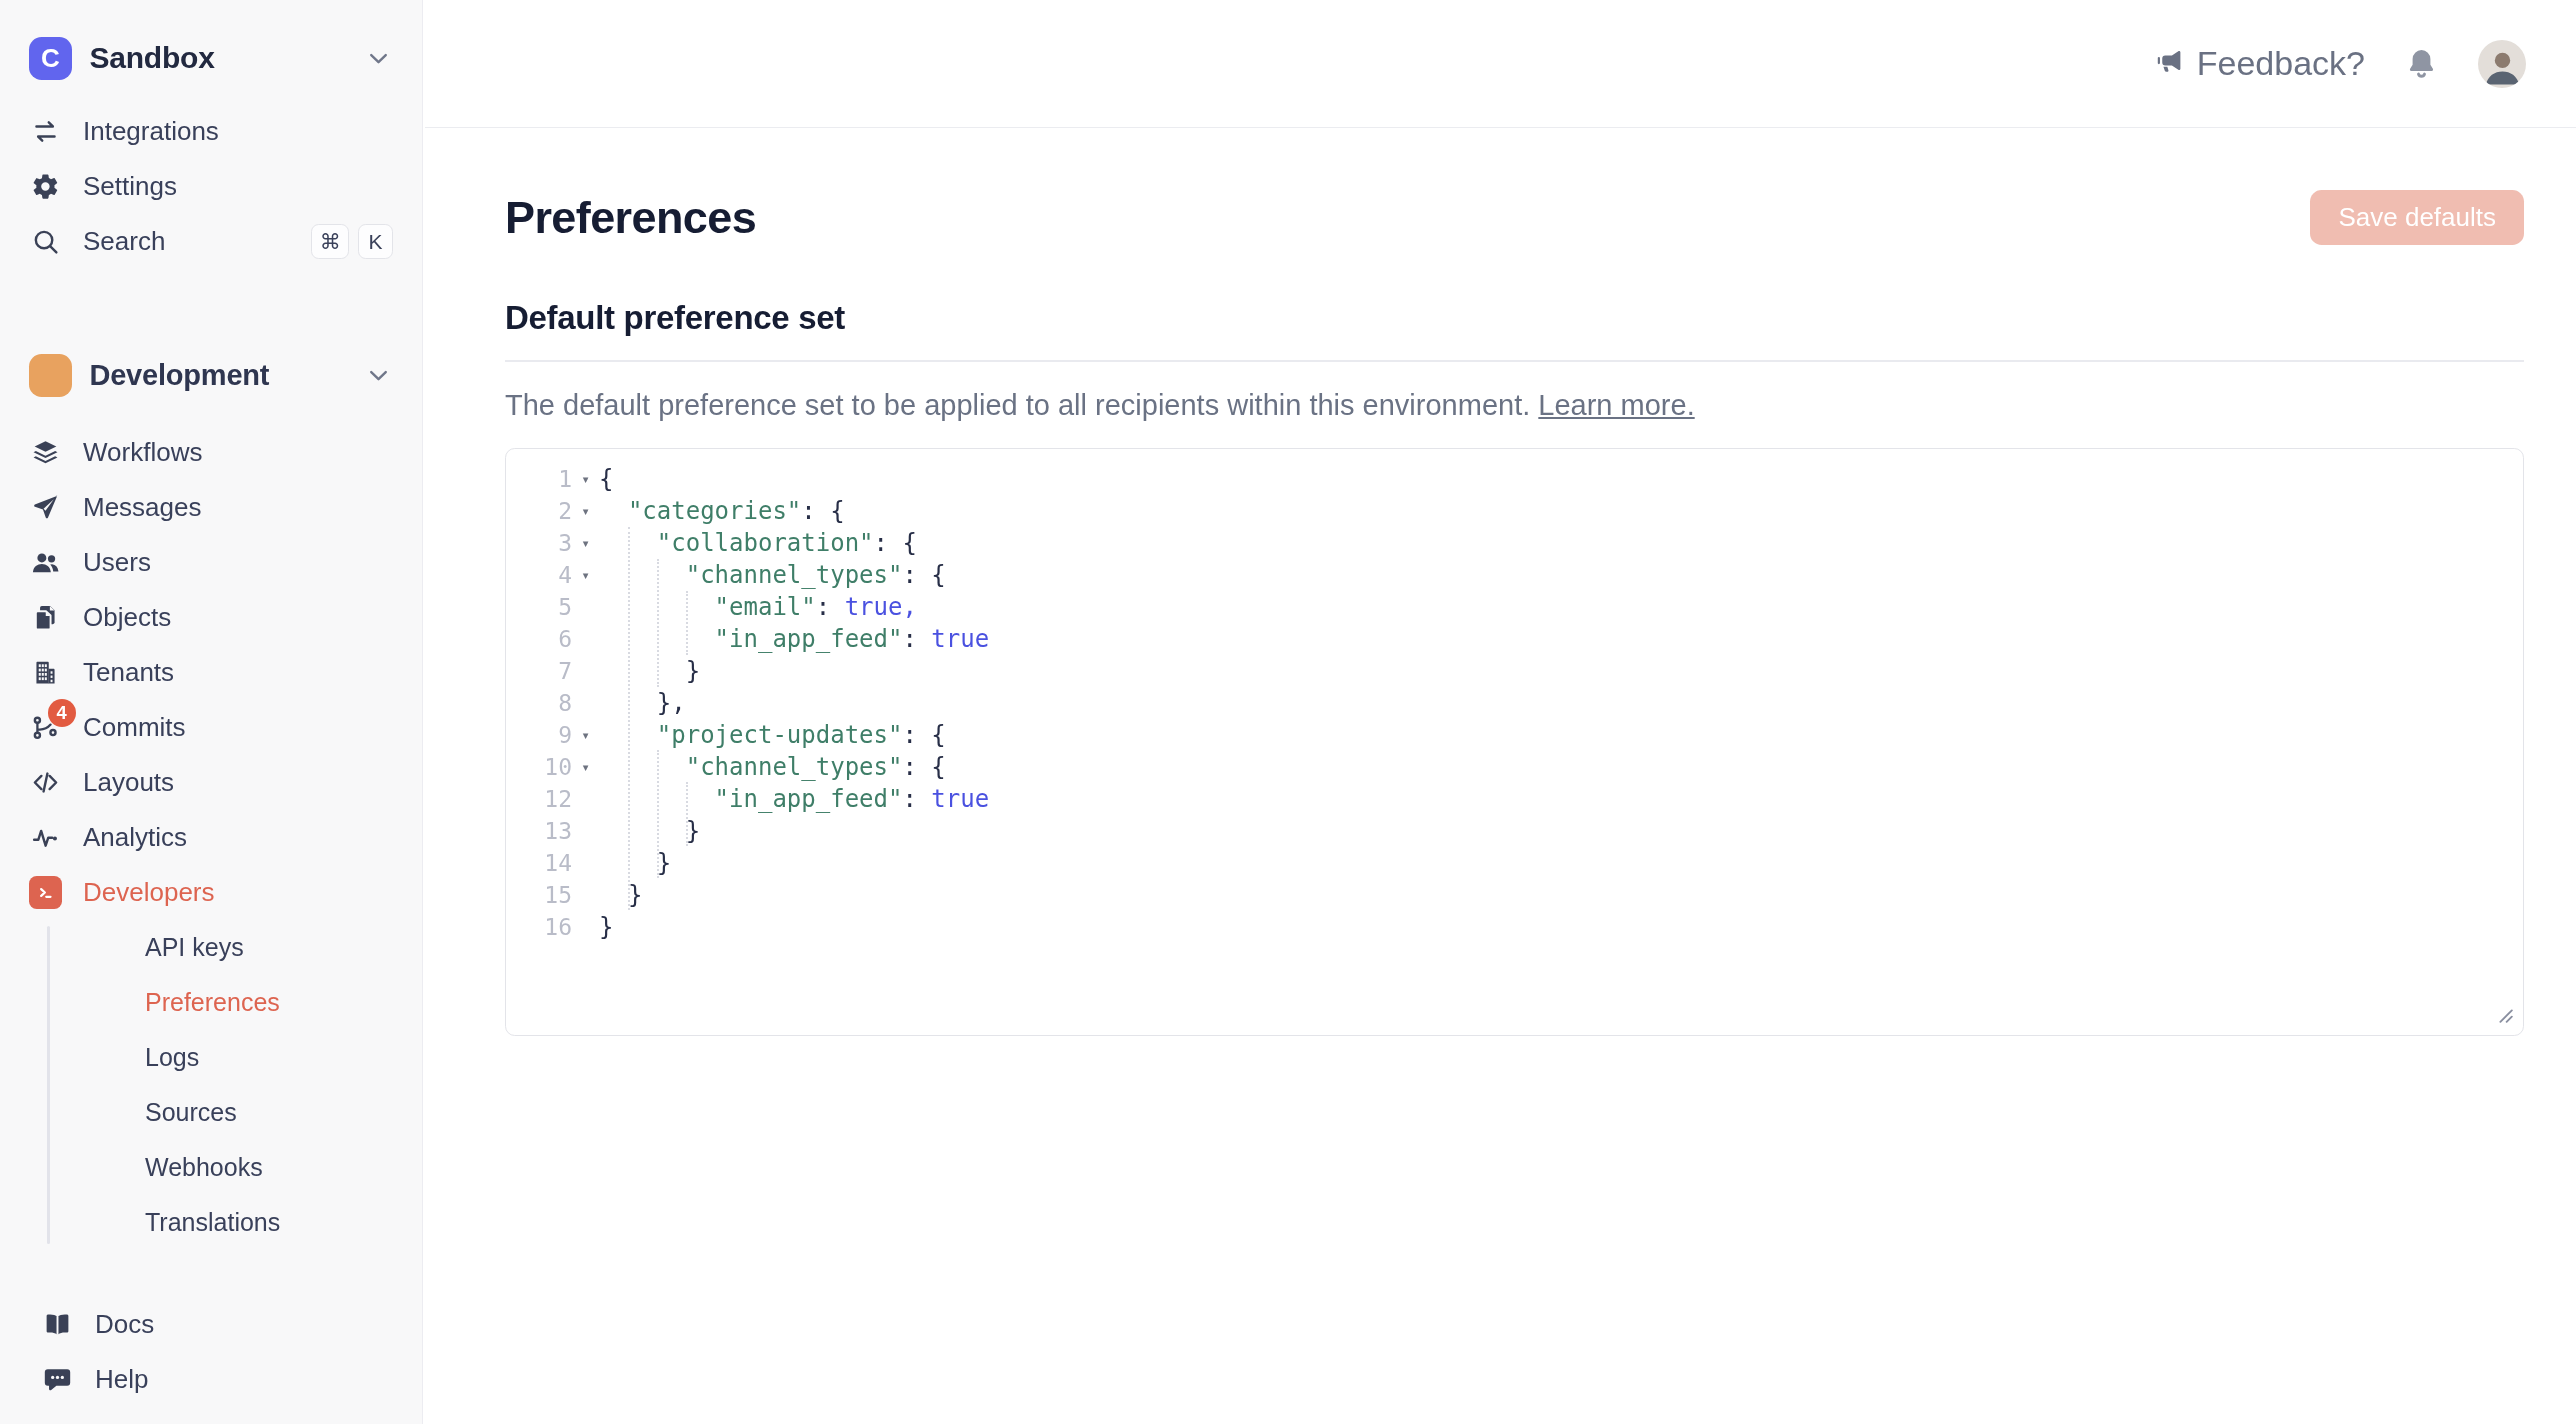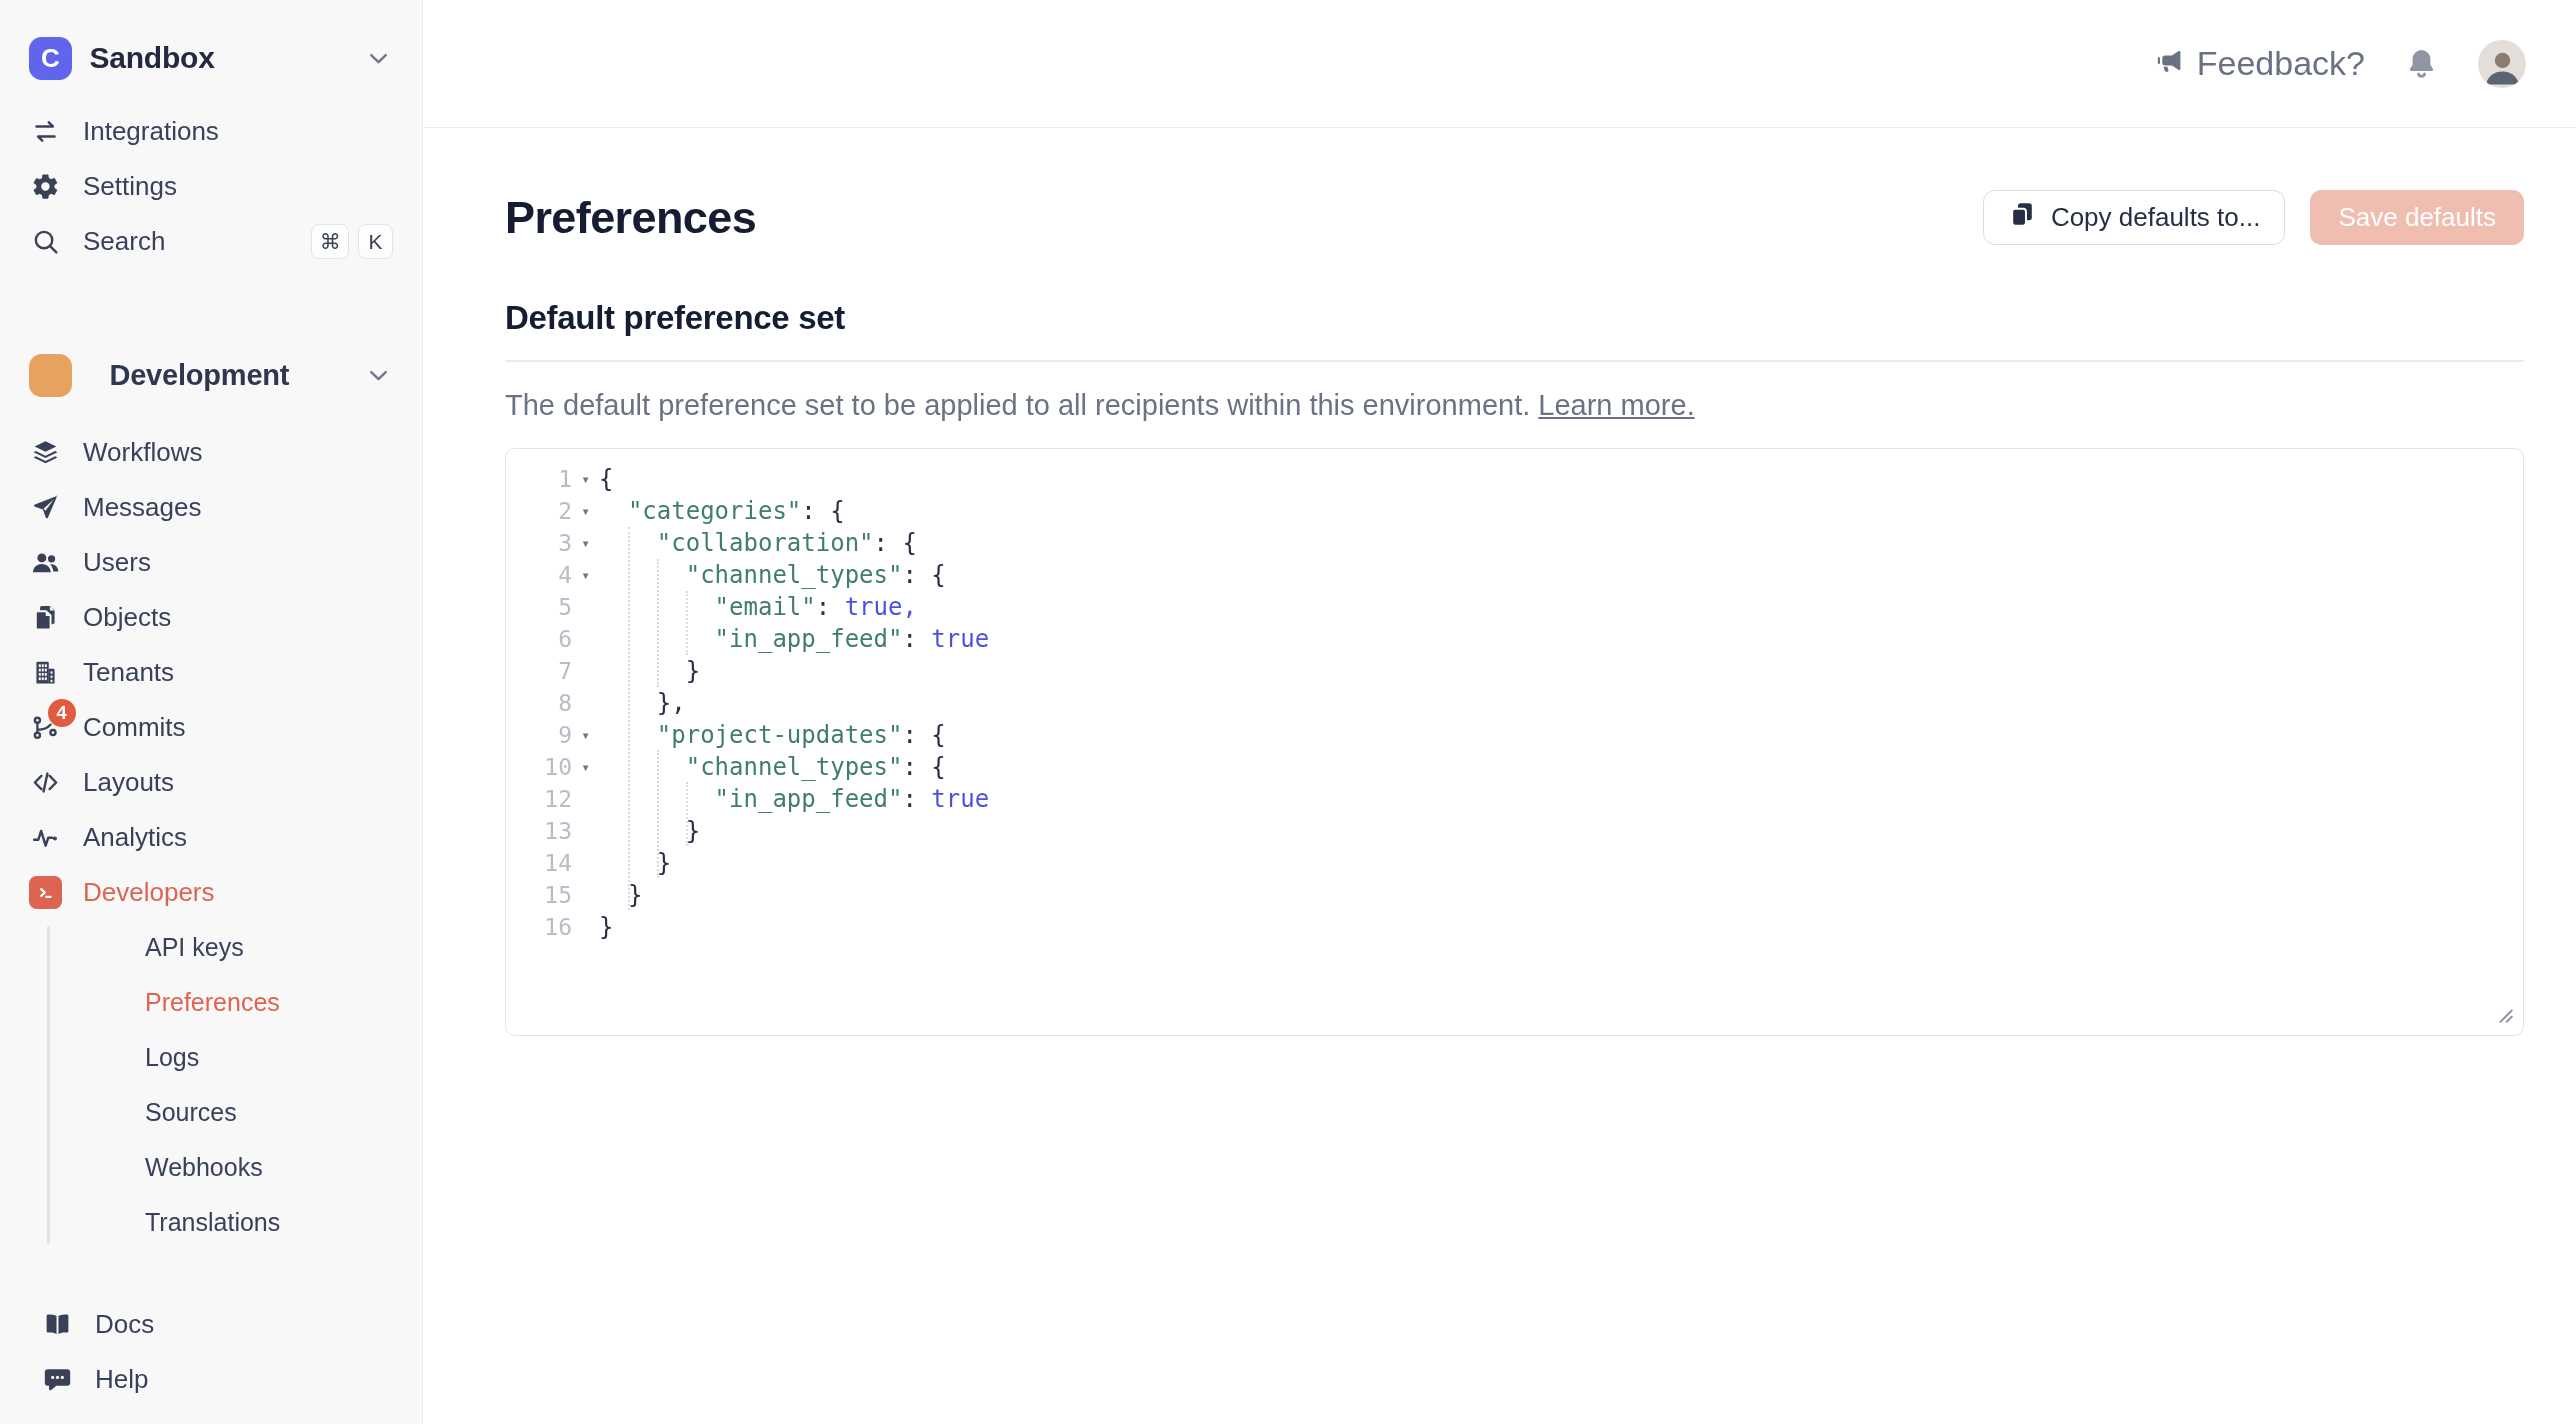--- a/index.html
+++ b/index.html
@@ -25,21 +25,21 @@
   .s-item{display:flex; align-items:center; height:55px; padding:0 29px; cursor:pointer;}
   .s-icon{width:33px; height:33px; margin-right:21px; flex:none; display:flex; align-items:center; justify-content:center; color:var(--slate); position:relative;}
   .s-icon svg{width:29px; height:29px;}
   .s-icon.block{background:var(--accent); border-radius:7.7px; color:#fff;}
   .s-icon.block svg{width:23px; height:23px;}
   .s-label{font-size:26px; font-weight:500; color:#39405A;}
   .s-item.active .s-label{color:var(--accent);}
   .s-badge{position:absolute; top:-11.6px; right:-13.5px; min-width:28px; height:28px; border-radius:14.5px; background:var(--badge); color:#fff; font-size:18.4px; font-weight:700; display:flex; align-items:center; justify-content:center;}
   .keys{margin-left:auto; display:flex; gap:8.7px;}
   .key{min-width:35px; height:35px; padding:0 7.7px; background:#FDFDFE; border:1.9px solid #E3E4E9; border-radius:7.7px; font-size:21px; color:#3A415A; display:flex; align-items:center; justify-content:center;}
-  .env-row{margin-top:81px;gap:20px;}
+  .env-row{margin-top:81px;}
   .env-icon{width:43px; height:43px; border-radius:12.6px; background:var(--env-icon); display:flex; align-items:center; justify-content:center; margin-right:17.4px; color:#fff; flex:none;}
   .env-name{font-size:29px; font-weight:600; color:#2F3650; letter-spacing:-0.2px;}
   .nav-env{margin-top:25px;}
   .sub-list{position:relative;}
   .sub-list:before{content:""; position:absolute; left:47px; top:5.8px; bottom:5.8px; width:2.9px; background:#E2E3EA; border-radius:1.9px;}
   .sub-item{height:55px; display:flex; align-items:center; padding-left:111px; font-size:25px; font-weight:500; color:#39405A; cursor:pointer;margin-left:34px;}
   .sub-item.active{color:var(--accent);}
   .nav-bottom{position:absolute; left:12px; right:0; bottom:17.4px;}
 
   
@@ -304,29 +304,20 @@
               <path d="M2.8 22c.9-4.6 4.8-7.2 9.2-7.2s8.3 2.6 9.2 7.2z" fill="#5A6472"></path>
             </g>
           </svg>
         </span>
     </header>
 
     <div class="content">
       <div class="title-row">
         <h1>Preferences</h1>
         <div class="actions">
-          <button class="btn btn-copy">
-            <span class="copy-ic"><svg viewBox="0 0 24 24" fill="none" stroke="currentColor" stroke-width="2" stroke-linecap="round" stroke-linejoin="round">
-                  <g stroke="none">
-                    <rect x="8.6" y="2.8" width="11.8" height="14.6" rx="2.4" fill="currentColor"></rect>
-                    <rect x="3.6" y="7.4" width="11.8" height="14.6" rx="2.4" fill="currentColor" stroke="#fff" stroke-width="1.7"></rect>
-                  </g>
-                </svg></span>
-            <span>Copy defaults to...</span>
-          </button>
           <button class="btn btn-save" disabled="">Save defaults</button>
         </div>
       </div>
 
       <h2>Default preference set</h2>
       <div class="divider"></div>
       <p class="desc">
         <span>The default preference set to be applied to all recipients within this environment.</span>
         <a>Learn more.</a>
       </p>

